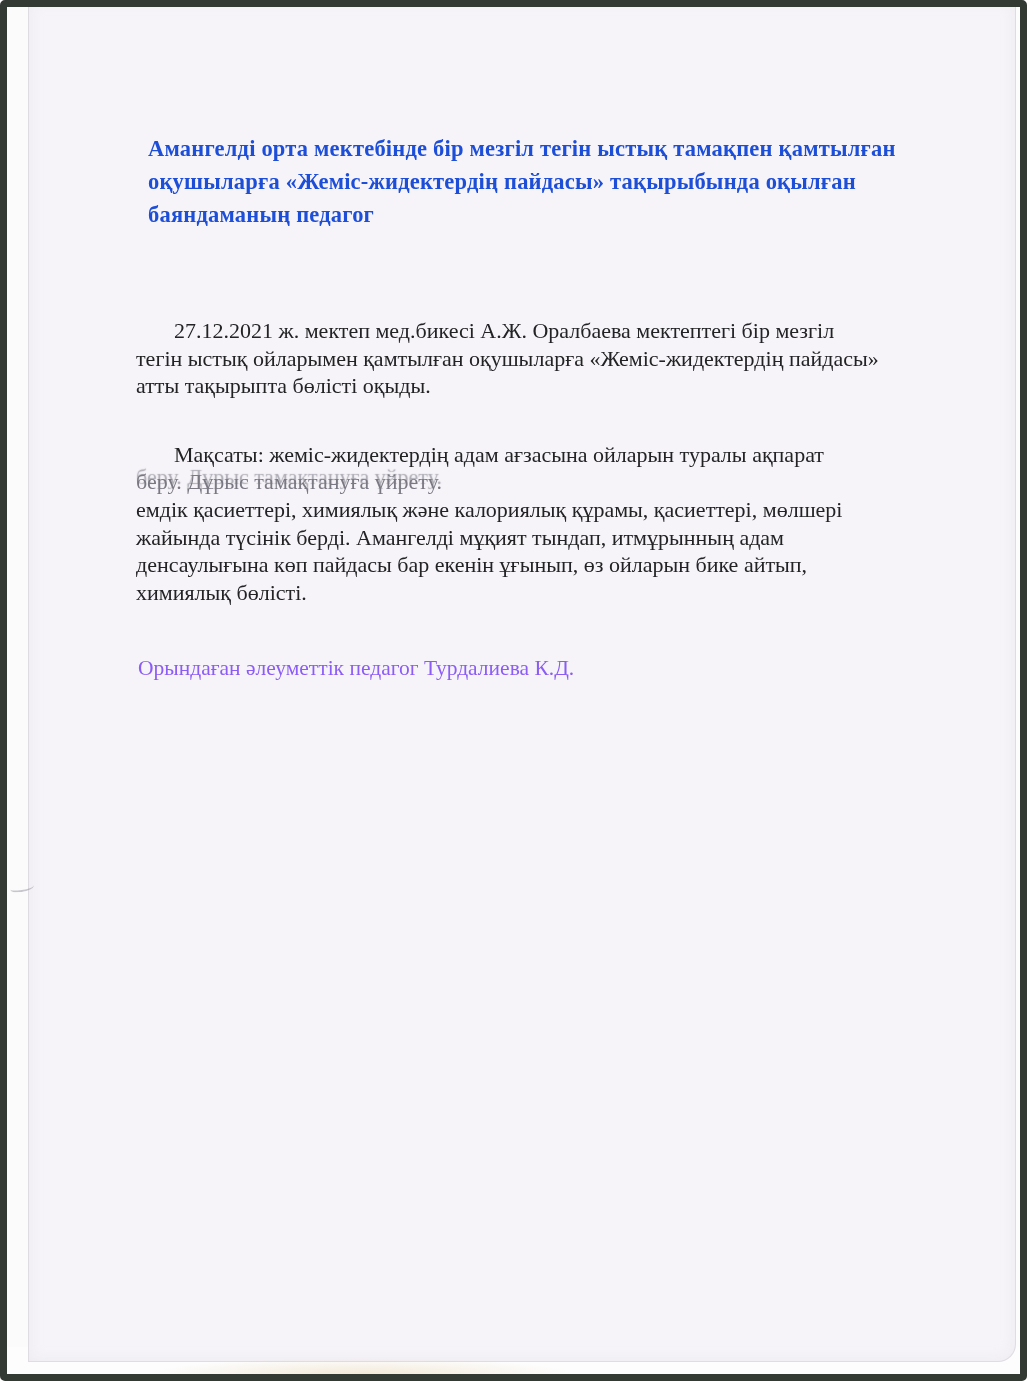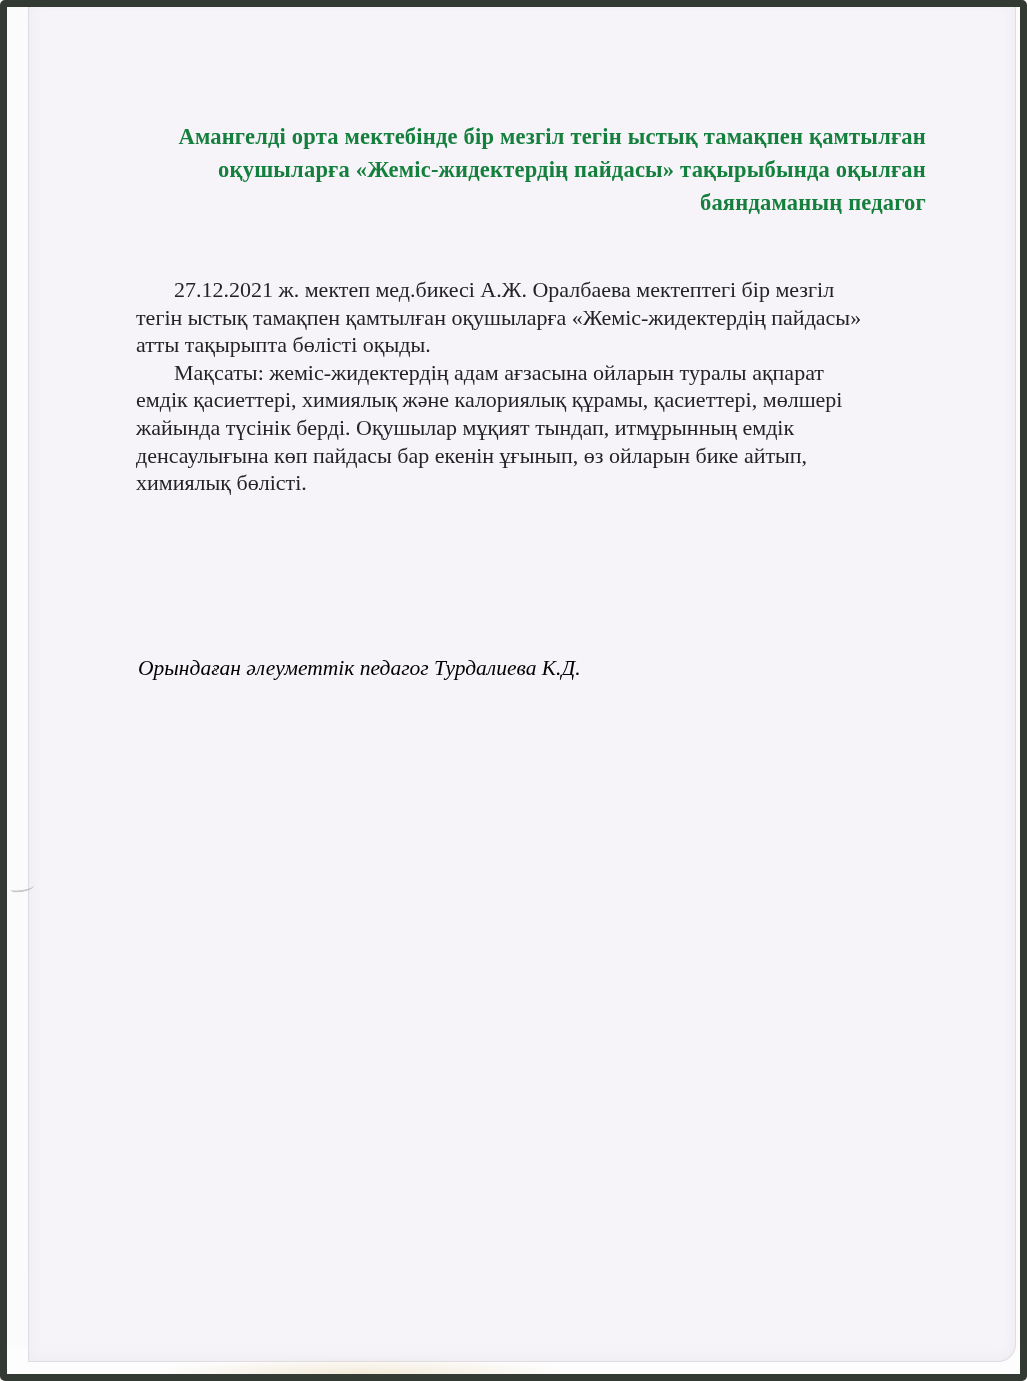--- a/index.html
+++ b/index.html
@@ -68,55 +68,55 @@
     left: 129px;
     top: 0;
     width: 790px;
     color: #232326;
   }
   .title {
     position: absolute;
     top: 113px;
     left: 0;
     width: 100%;
-    margin: 0;
-    text-align: right;
+    margin: 12px;
+    text-align: left;
     font-size: 22.5px;
     font-weight: bold;
     line-height: 33px;
-    color: #15803d;
+    color: #1d4ed8;
     letter-spacing: 0.2px;
   }
   .body-text {
     position: absolute;
     top: 269px;
     left: 0;
     width: 100%;
     font-size: 22px;
     line-height: 27.6px;
   }
   .line {
     white-space: nowrap;
   }
   .indent {
     padding-left: 38px;
+    margin-top: 41px;
   }
   .faded {
     color: #7a7882;
     text-shadow: 0 -5px 1px rgba(110, 108, 120, 0.55);
     filter: blur(0.3px);
   }
   .signature {
     position: absolute;
     top: 649px;
     left: 2px;
     font-size: 21.5px;
-    color: #000000;
+    color: #8b5cf6;
     white-space: nowrap;
-    font-style: italic;
   }
 </style>
 </head>
 <body>
 
 <div class="frame">
   <div class="margin-left"></div>
   <div class="margin-bottom"></div>
   <div class="page"></div>
   <div class="bottom-tint"></div>
@@ -127,31 +127,32 @@
     <h1 class="title">
       <div class="line">Амангелді орта мектебінде бір мезгіл тегін ыстық тамақпен қамтылған</div>
       <div class="line">оқушыларға «Жеміс-жидектердің пайдасы» тақырыбында оқылған</div>
       <div class="line">баяндаманың педагог</div>
     </h1>
 
     <div class="body-text">
 
       <div>
         <div class="line indent">27.12.2021 ж. мектеп мед.бикесі А.Ж. Оралбаева  мектептегі бір мезгіл</div>
-        <div class="line">тегін ыстық тамақпен қамтылған оқушыларға «Жеміс-жидектердің пайдасы»</div>
+        <div class="line">тегін ыстық ойларымен қамтылған оқушыларға «Жеміс-жидектердің пайдасы»</div>
         <div class="line">атты тақырыпта бөлісті оқыды.</div>
       </div>
 
       <div>
         <div class="line indent">Мақсаты: жеміс-жидектердің адам ағзасына ойларын туралы ақпарат</div>
+        <div class="line faded">беру. Дұрыс тамақтануға үйрету.</div>
       </div>
 
       <div>
         <div class="line">емдік қасиеттері, химиялық және калориялық құрамы, қасиеттері, мөлшері</div>
-        <div class="line">жайында түсінік берді. Оқушылар мұқият тындап, итмұрынның емдік</div>
+        <div class="line">жайында түсінік берді. Амангелді мұқият тындап, итмұрынның адам</div>
         <div class="line">денсаулығына көп пайдасы бар екенін ұғынып,  өз ойларын бике айтып,</div>
         <div class="line">химиялық бөлісті.</div>
       </div>
 
     </div>
 
     <div class="signature">Орындаған әлеуметтік педагог Турдалиева К.Д.</div>
 
   </div>
 </div>

